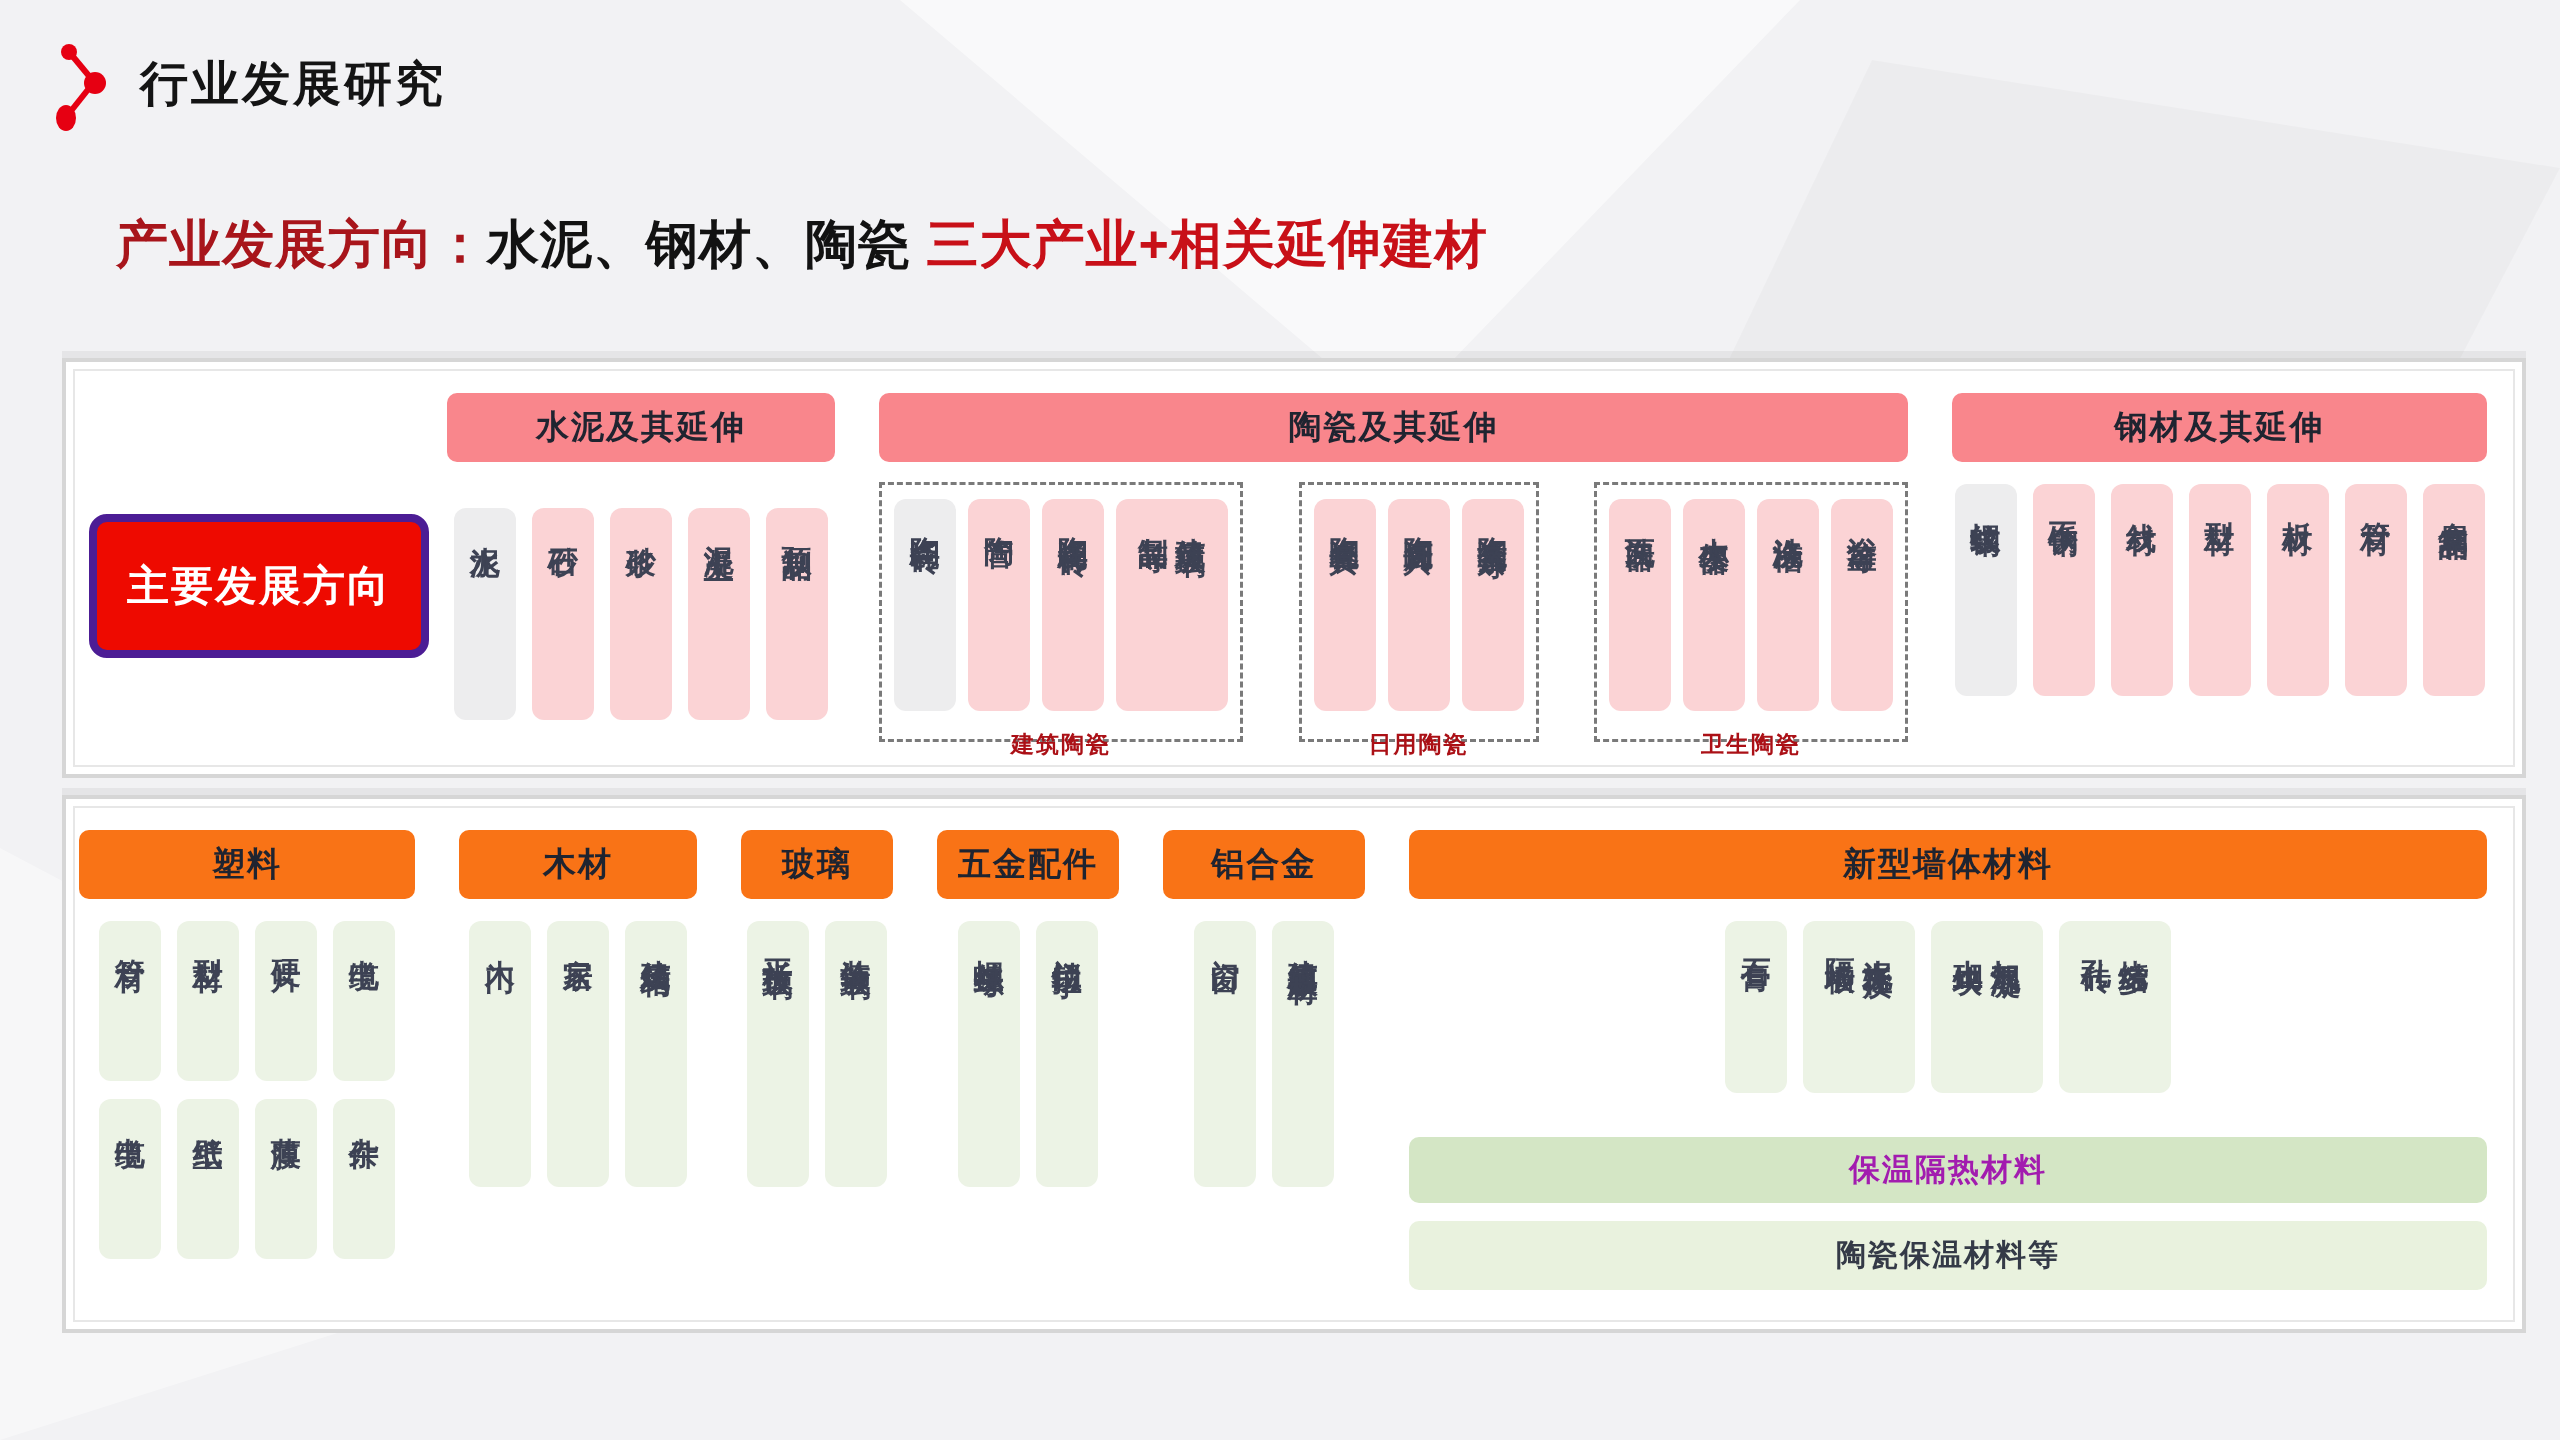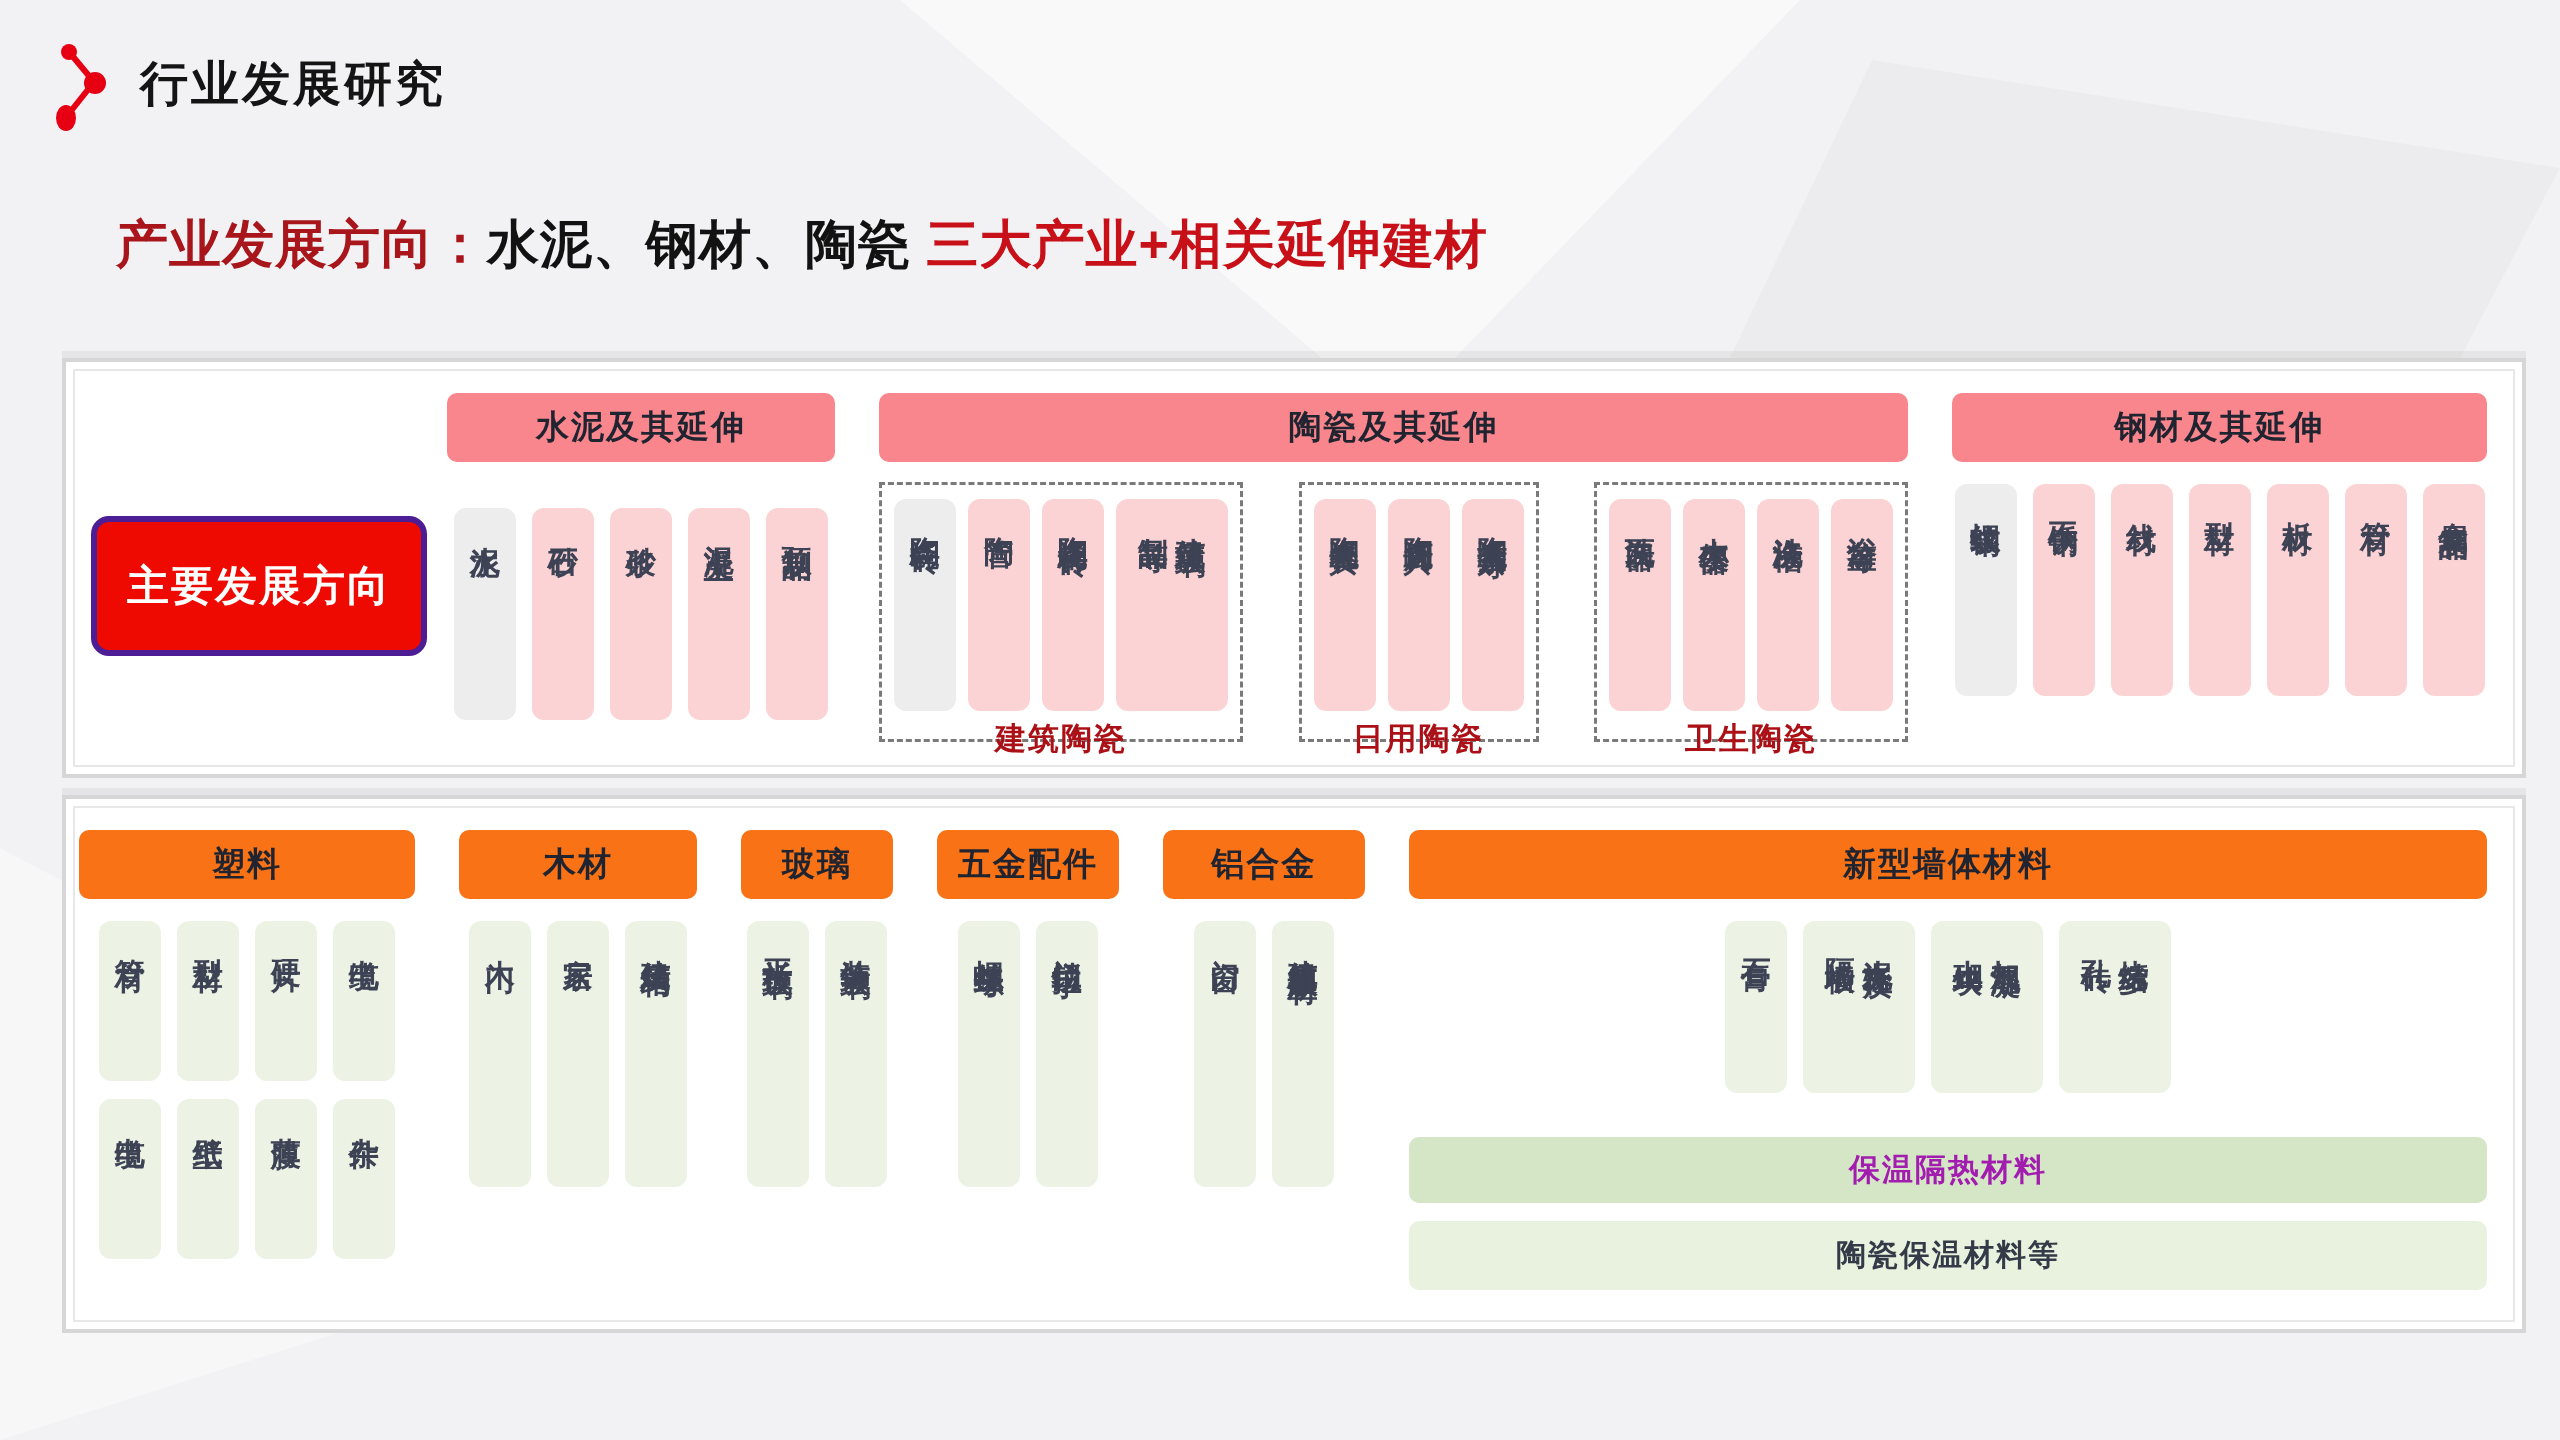--- a/index.html
+++ b/index.html
@@ -27,21 +27,21 @@
 
   
   .panel{position:absolute;left:62px;width:2456px;background:#ffffff;
          border:4px solid #d6d6d6;box-shadow:0 -7px 0 rgba(0,0,0,.05);}
   .panel-inner{position:absolute;inset:7px;border:2px solid #e7e7e7;display:flex;}
   #panel1{top:358px;height:412px;}
   #panel2{top:795px;height:530px;}
   .btn-col{flex:0 0 368px;display:flex;align-items:center;justify-content:center;}
   .panel-btn{border-radius:18px;font-size:42px;font-weight:700;padding:36px 30px;letter-spacing:2px;
              font-family:"Liberation Serif","DejaVu Serif",serif;white-space:nowrap;}
-  .panel-btn.red{background:#ee0a00;border:6px solid #4c1d95;color:#ffffff;margin-top:35px;}
+  .panel-btn.red{background:#ee0a00;border:8px solid #4c1d95;color:#ffffff;margin-top:35px;}
   .panel-btn.green{background:#8fc84a;border:4px solid #e7a43c;color:#161616;}
   .sections{flex:1;display:flex;gap:44px;padding:22px 26px 0 4px;align-items:flex-start;}
 
   
   .sec{display:flex;flex-direction:column;}
   .hdr{border-radius:10px;text-align:center;font-size:33px;font-weight:700;color:#1f2430;
        padding:12px 0;font-family:"Liberation Serif","DejaVu Serif",serif;letter-spacing:2px;}
   .hdr.pink{background:#f9868c;}
   .hdr.green{background:#f97316;}
   .items{display:flex;gap:16px;justify-content:center;margin-top:22px;}
@@ -65,21 +65,21 @@
   .p1s0{flex:0 0 388px;gap:24px;}
   .p1s1{flex:1 1 1000px;}
   .p1s2{flex:0 0 535px;}
 
   
   .groups{display:flex;justify-content:space-between;margin-top:20px;gap:34px;}
   .group{position:relative;border:3px dashed #7a7a7a;padding:14px 12px 28px;}
   .group .items{margin-top:0;gap:12px;}
   .glabel{position:absolute;left:50%;bottom:-21px;transform:translateX(-50%);
           font-family:"Liberation Serif","DejaVu Serif",serif;font-weight:700;
-          font-size:31px;color:#ab1016;white-space:nowrap;letter-spacing:2px;}
+          font-size:23px;color:#ab1016;white-space:nowrap;letter-spacing:2px;}
 
   
   .p2s0{flex:0 0 336px;}
   .p2s1{flex:0 0 238px;}
   .p2s2{flex:0 0 176px;}
   .p2s3{flex:0 0 152px;}
   .p2s4{flex:0 0 182px;}
   .p2s5{flex:0 0 202px;}
   .p2s6{flex:1 1 496px;}
   .foot-hdr{margin-top:44px;background:#d4e6c5;border-radius:10px;text-align:center;

